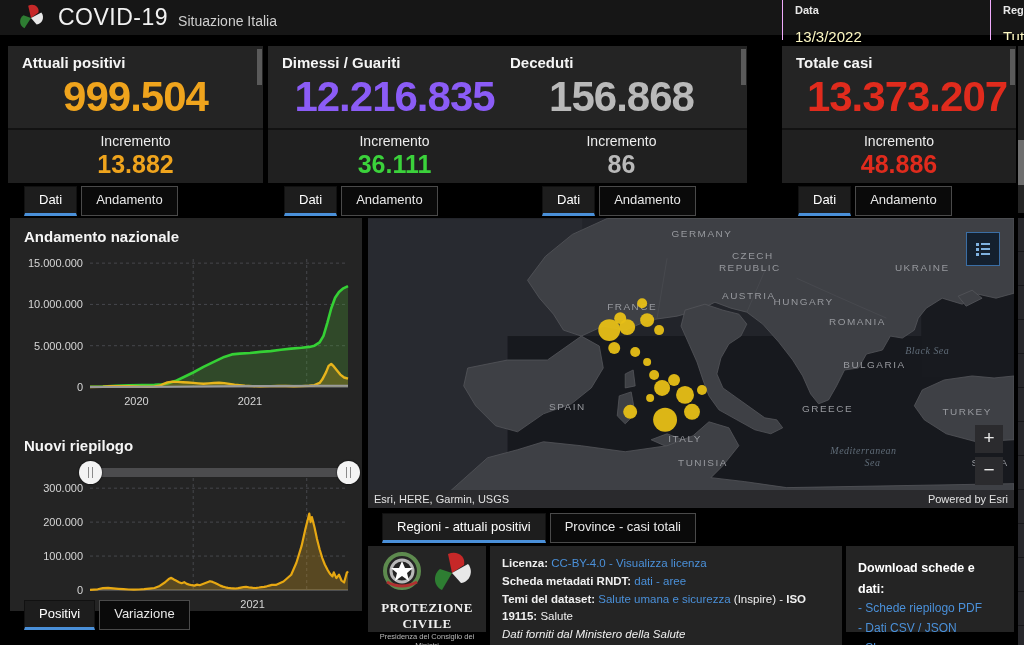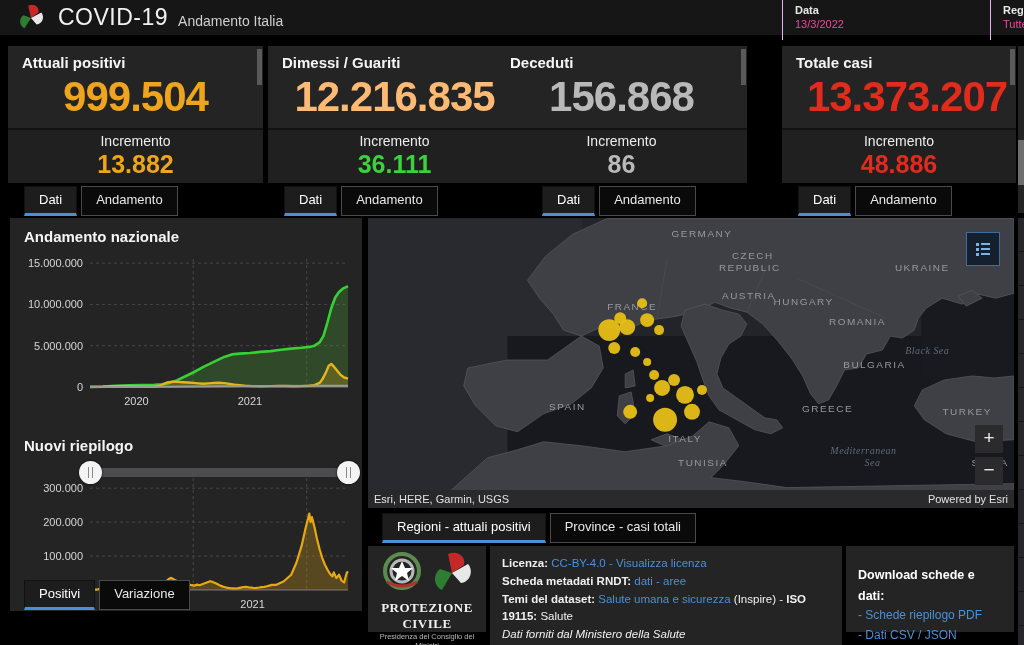--- a/index.html
+++ b/index.html
@@ -8,21 +8,21 @@
          font-family:"Liberation Sans", sans-serif; color:#fff; }
   .abs { position:absolute; }
 
   
   #header { left:0; top:0; width:1024px; height:40px; background:#161616; border-bottom:5px solid #000; display:flex; align-items:center; }
   #header .logo { width:30px; height:30px; margin:0 12px 0 16px; }
   #header .title { font-size:23px; font-weight:400; color:#f2f2f2; letter-spacing:.5px; }
   #header .subtitle { font-size:14px; color:#cfcfcf; margin-left:10px; padding-top:6px; }
   .hdr-sec { height:40px; border-left:1px solid #f0abfc; padding:4px 12px 0 12px; position:absolute; top:0; }
   .hdr-lbl { font-size:11px; font-weight:bold; color:#e8e8e8; }
-  .hdr-val { font-size:11px; color:#ec4899; margin-top:2px; }
+  .hdr-val { font-size:15px; color:#fef9c3; margin-top:12px; }
 
   
   .card { top:46px; height:137px; background:#242424; position:absolute; overflow:hidden; }
   .card .ctitle { font-size:15px; font-weight:bold; padding:8px 0 0 14px; color:#f5f5f5; }
   .card .cvalue { font-size:42px; font-weight:bold; text-align:center; letter-spacing:-1px; margin-top:2px; }
   .card .cinc { border-top:2px solid #121212; background:#202020; margin-top:7px; text-align:center; padding-top:3px; height:60px; }
   .card .cinc .ilabel { font-size:14px; color:#ededed; }
   .card .cinc .ivalue { font-size:25px; font-weight:bold; margin-top:1px; }
   .card .sb { position:absolute; right:1px; top:3px; width:5px; height:36px; background:#5a5a5a; }
 
@@ -59,21 +59,21 @@
   #legendBtn { position:absolute; right:14px; top:14px; width:34px; height:34px; background:#14202e;
                border:1px solid #3a6ea5; display:flex; align-items:center; justify-content:center; }
 
   
   .flogo-txt1 { font-family:"Liberation Serif",serif; font-size:13px; letter-spacing:.5px; color:#f0f0f0; font-weight:bold; }
   .flogo-txt2 { font-size:7.5px; color:#b9b9b9; }
   #licensePanel { font-size:11.5px; line-height:1.55; padding:9px 12px; color:#f0f0f0; }
   #licensePanel .it { font-style:italic; }
   b.lb { font-weight:bold; }
   a.lk { color:#4a90d9; text-decoration:none; }
-  #dlPanel { font-size:12px; line-height:1.65; padding:19px 12px; }
+  #dlPanel { font-size:12px; line-height:1.65; padding:12px 12px; }
   #dlPanel .dt { font-weight:bold; font-size:12.5px; color:#fff; }
   #dlPanel a { display:block; color:#4a90d9; text-decoration:none; }
 
   
   #sliverTop { left:1018px; top:46px; width:6px; height:167px; background:#242424; }
   #sliverThumb { left:1018px; top:140px; width:6px; height:45px; background:#6e6e6e; }
   #sliverMain { left:1018px; top:218px; width:6px; height:427px;
     background:repeating-linear-gradient(to bottom,#27272b 0 33px,#18181b 33px 34px); }
 </style>
 </head>
@@ -81,21 +81,21 @@
 
 <div id="header" class="abs">
   <svg class="logo" viewBox="0 0 32 32">
     <g>
       <path d="M16 16 L13 3 C19 0 25 4 24 10 Z" fill="#c62828"></path>
       <path d="M16 16 L27 10 C31 15 28 22 22 23 Z" fill="#e8e8e8"></path>
       <path d="M16 16 L9 27 C3 24 3 16 8 13 Z" fill="#2e7d32"></path>
     </g>
   </svg>
   <span class="title">COVID-19</span>
-  <span class="subtitle">Andamento Italia</span>
+  <span class="subtitle">Situazione Italia</span>
 </div>
 <div class="hdr-sec abs" style="left:782px; width:183px;">
   <div class="hdr-lbl">Data</div>
   <div class="hdr-val">13/3/2022</div>
 </div>
 <div class="hdr-sec abs" style="left:990px; width:34px; overflow:hidden;">
   <div class="hdr-lbl" style="white-space:nowrap;">Regione</div>
   <div class="hdr-val" style="white-space:nowrap;">Tutte</div>
 </div>
 
@@ -103,21 +103,21 @@
   <div class="ctitle">Attuali positivi</div>
   <div class="cvalue val" style="color: rgb(239, 164, 29);">999.504</div>
   <div class="cinc">
       <div class="ilabel">Incremento</div>
   <div class="ivalue val" style="color: rgb(239, 164, 29);">13.882</div>
     </div>
   <div class="sb"></div>
 </div>
 <div class="card" style="left:268px; width:253px;">
   <div class="ctitle">Dimessi / Guariti</div>
-  <div class="cvalue val" style="color: #fdba74;">12.216.835</div>
+  <div class="cvalue val" style="color: #8b5cf6;">12.216.835</div>
   <div class="cinc">
       <div class="ilabel">Incremento</div>
   <div class="ivalue val" style="color: rgb(59, 210, 59);">36.111</div>
     </div>
   <div class="sb"></div>
 </div>
 <div class="card" style="left:496px; width:251px;">
   <div class="ctitle">Deceduti</div>
   <div class="cvalue val" style="color: rgb(185, 185, 185);">156.868</div>
   <div class="cinc">
@@ -200,21 +200,21 @@
       <text x="73" y="58.121212121212125" class="tick ty">200.000</text>
       <line x1="80" y1="20.181818181818187" x2="338" y2="20.181818181818187" class="grid"></line>
       <text x="73" y="24.181818181818187" class="tick ty">300.000</text>
       <text x="123.86000000000001" y="140" class="tick tx">2020</text>
       <text x="242.54" y="140" class="tick tx">2021</text>
       <path d="M80.0,121.8L87.7,121.3L92.9,120.1L98.1,119.8L103.2,120.3L108.4,120.8L113.5,121.2L118.7,121.5L123.9,121.6L129.0,121.5L134.2,121.2L139.3,120.6L144.5,120.0L149.7,117.9L154.8,114.5L158.7,111.1L161.3,109.8L163.9,111.5L166.4,112.8L169.0,114.2L171.6,115.2L174.2,114.2L176.8,115.9L179.3,116.6L181.9,117.2L184.5,117.6L187.1,116.6L189.6,117.2L192.2,116.2L194.8,115.2L197.4,114.2L200.0,113.2L202.6,113.9L205.1,114.9L207.7,116.2L210.3,117.6L212.9,118.6L215.5,119.3L218.0,119.8L220.6,120.1L223.2,120.3L225.8,120.5L228.3,120.1L230.9,119.6L233.5,119.1L236.1,118.9L238.7,119.3L241.3,119.6L243.8,120.0L246.4,119.8L249.0,119.5L251.6,119.1L254.2,118.8L256.7,118.3L259.3,117.6L261.9,116.9L265.8,116.9L273.5,113.5L281.2,106.7L286.4,94.8L291.6,77.9L295.4,60.9L299.3,45.6L300.6,54.1L301.9,49.0L304.5,59.2L307.0,71.1L309.6,81.3L312.2,89.8L314.8,96.5L317.4,101.6L319.9,105.7L322.5,108.4L323.8,104.4L326.4,110.1L329.0,106.7L331.5,112.5L334.1,114.5L336.7,105.0L338.0,103.3L338,122L80,122Z" fill="rgba(200,150,30,0.32)" stroke="none"></path>
       <path d="M80.0,121.8L87.7,121.3L92.9,120.1L98.1,119.8L103.2,120.3L108.4,120.8L113.5,121.2L118.7,121.5L123.9,121.6L129.0,121.5L134.2,121.2L139.3,120.6L144.5,120.0L149.7,117.9L154.8,114.5L158.7,111.1L161.3,109.8L163.9,111.5L166.4,112.8L169.0,114.2L171.6,115.2L174.2,114.2L176.8,115.9L179.3,116.6L181.9,117.2L184.5,117.6L187.1,116.6L189.6,117.2L192.2,116.2L194.8,115.2L197.4,114.2L200.0,113.2L202.6,113.9L205.1,114.9L207.7,116.2L210.3,117.6L212.9,118.6L215.5,119.3L218.0,119.8L220.6,120.1L223.2,120.3L225.8,120.5L228.3,120.1L230.9,119.6L233.5,119.1L236.1,118.9L238.7,119.3L241.3,119.6L243.8,120.0L246.4,119.8L249.0,119.5L251.6,119.1L254.2,118.8L256.7,118.3L259.3,117.6L261.9,116.9L265.8,116.9L273.5,113.5L281.2,106.7L286.4,94.8L291.6,77.9L295.4,60.9L299.3,45.6L300.6,54.1L301.9,49.0L304.5,59.2L307.0,71.1L309.6,81.3L312.2,89.8L314.8,96.5L317.4,101.6L319.9,105.7L322.5,108.4L323.8,104.4L326.4,110.1L329.0,106.7L331.5,112.5L334.1,114.5L336.7,105.0L338.0,103.3" fill="none" stroke="#e7a812" stroke-width="2.2" stroke-linejoin="round"></path>
     </svg>
 </div>
 
-<div class="tabrow" style="left:24px; top:580px;">
+<div class="tabrow" style="left:24px; top:600px;">
   <div class="tab active">Positivi</div>
   <div class="tab">Variazione</div>
 </div>
 
 <div id="mapPanel" class="abs">
   <svg id="mapSvg" width="646" height="290" viewBox="0 0 648 290">
     <rect x="0" y="0" width="648" height="290" fill="#22242a"></rect>
     <rect x="0" y="0" width="215" height="290" fill="#282a30"></rect>
     <rect x="140" y="118" width="508" height="172" fill="#17191e"></rect>
     <rect x="555" y="60" width="93" height="100" fill="#181a1f"></rect>

